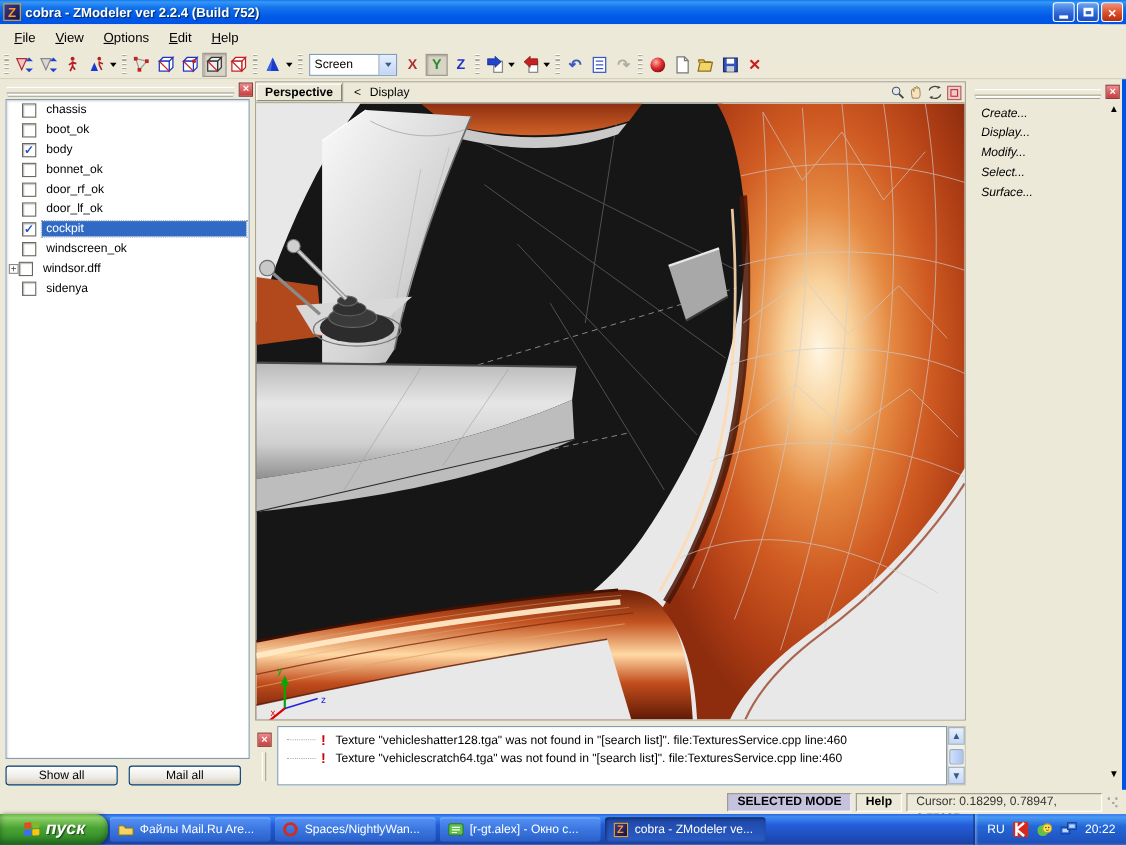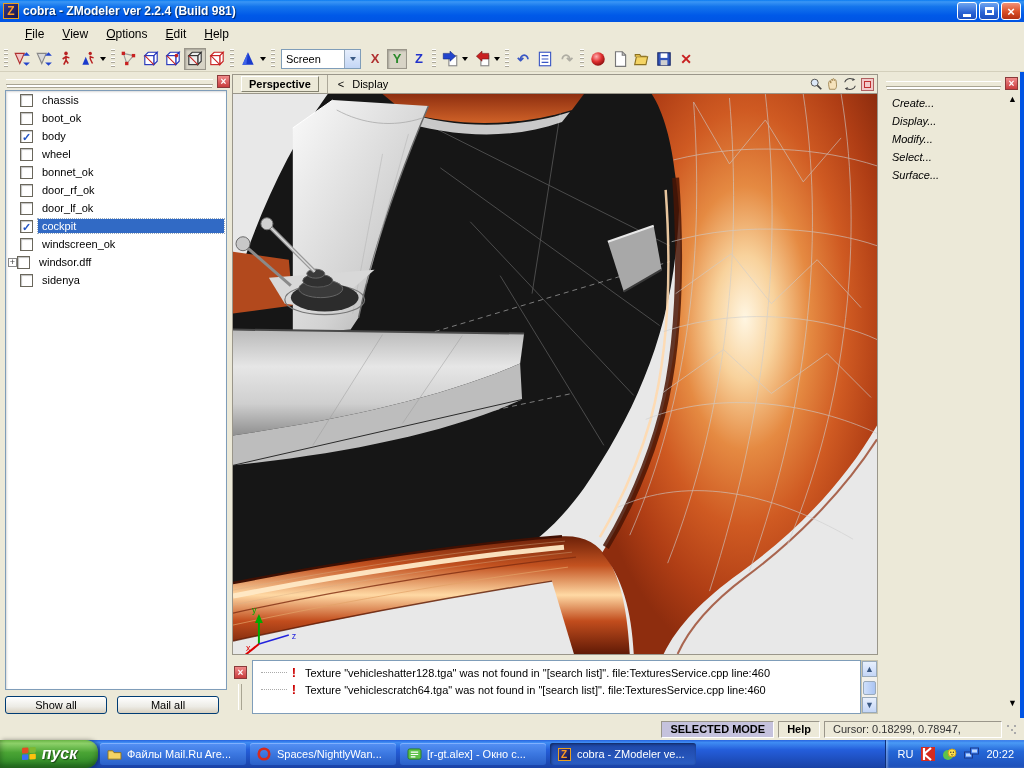--- a/index.html
+++ b/index.html
@@ -15,21 +15,21 @@
   .tb-btn { width:20px; height:18px; margin-left:2px; border:1px solid #fff; border-radius:3px;
     display:flex; align-items:center; justify-content:center; }
   .tb-blue { background:linear-gradient(180deg,#6ea5f0,#2a63d4 60%,#1c4fc0); }
   .tb-red { background:linear-gradient(180deg,#f1927a,#da4f26 55%,#b33013); }
   .glyph-min { width:8px; height:3px; background:#fff; margin-top:8px; }
   .glyph-rest { width:9px; height:8px; border:2px solid #fff; border-top-width:3px; }
   .glyph-x { color:#fff; font-weight:bold; font-size:13px; line-height:13px; }
 
   
   #menubar { position:absolute; left:0; top:22px; width:1000px; height:24px; background:#ece9d8;
-    display:flex; align-items:center; padding-left:16px; }
+    display:flex; align-items:center; padding-left:4px; }
   .menu-item { display:inline-block; padding:3px 9px; font-size:12px; color:#000; }
   .menu-item::first-letter { text-decoration:underline; }
 
   
   #toolbar { position:absolute; left:0; top:46px; width:1024px; height:26px; background:#ece9d8;
     border-bottom:1px solid #d4d0bc; display:flex; align-items:center; padding-left:2px; }
   .grip { width:4px; height:20px; margin:0 3px 0 2px;
     background:repeating-linear-gradient(180deg,#fff 0 1px,#aca899 1px 2px,transparent 2px 4px); }
   .ticon { width:22px; height:22px; display:flex; align-items:center; justify-content:center; border:1px solid transparent; }
   .ticon.pressed { background:#d8d4c6; border:1px solid #9a968a; box-shadow:inset 1px 1px 2px rgba(0,0,0,.25); }
@@ -70,21 +70,21 @@
   .lrow .lbl { padding:1px 4px; }
   .lrow.selected .lbl { background:#316ac5; color:#fff; outline:1px dotted #9ab; flex:1; margin-right:2px; }
   #left-buttons { position:absolute; left:5px; bottom:4px; width:214px; display:flex; gap:10px; }
   .xp-button { flex:1; height:18px; background:linear-gradient(180deg,#fff,#ecebe5 60%,#d8d0bf);
     border:1px solid #003c74; border-radius:3px; font-size:11px; text-align:center; line-height:16px; }
 
   
   #viewport { position:absolute; left:232px; top:74px; width:646px; height:581px; background:#ece9d8;
     border:1px solid #9a968a; }
   #vp-header { height:19px; background:#ece9d8; display:flex; align-items:center; border-bottom:1px solid #9a968a; }
-  #vp-mode { font-size:11px; font-weight:bold; padding:1px 7px; margin:1px 8px;
+  #vp-mode { font-size:11px; font-weight:bold; padding:1px 7px; margin:1px 0;
     border:1px solid #fff; border-right-color:#848270; border-bottom-color:#848270; background:#ece9d8; }
   #vp-crumb { flex:1; font-size:11px; padding-left:10px; border-left:1px solid #aca899; height:100%;
     display:flex; align-items:center; gap:8px; }
   .vp-tool { width:17px; height:15px; display:flex; align-items:center; justify-content:center; }
   #vp-max { width:13px; height:13px; border:1px solid #b06060; background:#f2c9c9; margin:0 3px;
     display:flex; align-items:center; justify-content:center; }
   #vp-max .inner { width:7px; height:7px; border:1px solid #c03030; }
   #vp-canvas { position:relative; width:644px; height:560px; background:#e8e8e8; }
   #vp-canvas svg { display:block; }
 
@@ -150,21 +150,21 @@
     border-left:1px solid #0d2f7a; box-shadow:inset 2px 0 2px rgba(255,255,255,.3); }
   #tray .lang { color:#fff; font-size:11px; }
   #tray .clock { color:#fff; font-size:11px; }
   .tray-ic { width:15px; height:15px; display:flex; align-items:center; justify-content:center; }
 </style>
 </head>
 <body>
 
 <div id="titlebar">
   <div id="app-icon">Z</div>
-  <div id="title-text">cobra - ZModeler ver 2.2.4 (Build 981)</div>
+  <div id="title-text">cobra - ZModeler ver 2.2.4 (Build 752)</div>
   <div class="tb-btn tb-blue">
       <div class="glyph-min"></div>
     </div>
   <div class="tb-btn tb-blue">
       <div class="glyph-rest"></div>
     </div>
   <div class="tb-btn tb-red">
       <div class="glyph-x">×</div>
     </div>
 </div>
@@ -341,25 +341,20 @@
       </div>
     <div class="lrow">
         <span class="gutter"></span>
         <span class="cb"></span>
         <span class="lbl">boot_ok</span>
       </div>
     <div class="lrow">
         <span class="gutter"></span>
         <span class="cb">✓</span>
         <span class="lbl">body</span>
-      </div>
-    <div class="lrow">
-        <span class="gutter"></span>
-        <span class="cb"></span>
-        <span class="lbl">wheel</span>
       </div>
     <div class="lrow">
         <span class="gutter"></span>
         <span class="cb"></span>
         <span class="lbl">bonnet_ok</span>
       </div>
     <div class="lrow">
         <span class="gutter"></span>
         <span class="cb"></span>
         <span class="lbl">door_rf_ok</span>

